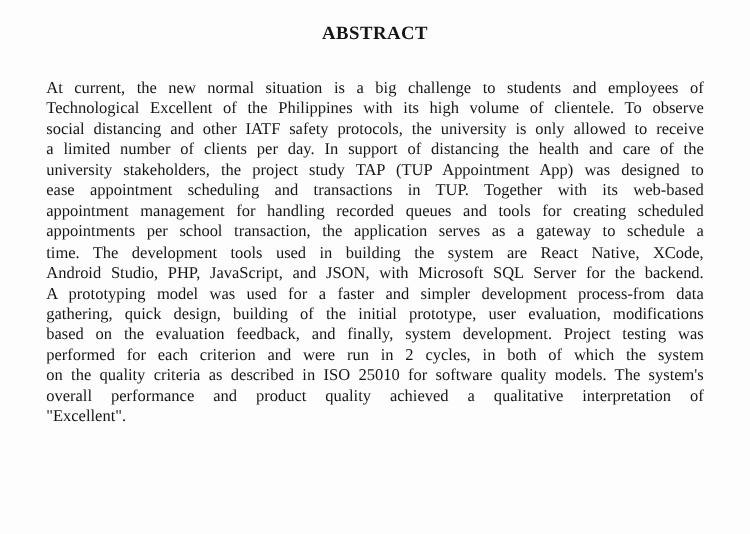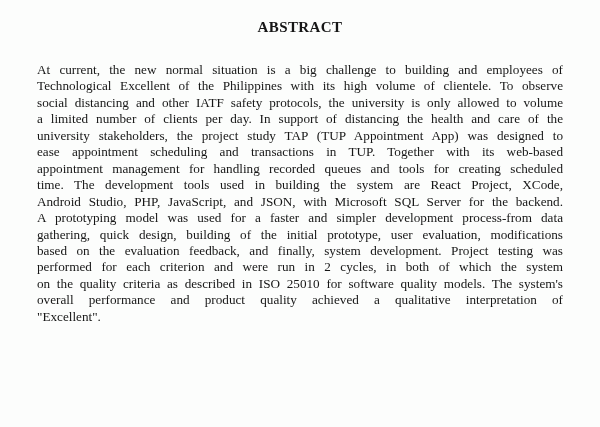--- a/index.html
+++ b/index.html
@@ -42,28 +42,29 @@
     text-align-last: left;
   }
 </style>
 </head>
 <body>
 
 <div class="page">
   <h1 class="section-heading">ABSTRACT</h1>
 
   <div class="abstract-body">
-    <div class="para-line">At current, the new normal situation is a big challenge to building and employees of</div>
+    <div class="para-line">At current, the new normal situation is a big challenge to students and employees of</div>
     <div class="para-line">Technological Excellent of the Philippines with its high volume of clientele. To observe</div>
-    <div class="para-line">social distancing and other IATF safety protocols, the university is only allowed to volume</div>
+    <div class="para-line">social distancing and other IATF safety protocols, the university is only allowed to receive</div>
     <div class="para-line">a limited number of clients per day. In support of distancing the health and care of the</div>
     <div class="para-line">university stakeholders, the project study TAP (TUP Appointment App) was designed to</div>
     <div class="para-line">ease appointment scheduling and transactions in TUP. Together with its web-based</div>
     <div class="para-line">appointment management for handling recorded queues and tools for creating scheduled</div>
-    <div class="para-line">time. The development tools used in building the system are React Project, XCode,</div>
+    <div class="para-line">appointments per school transaction, the application serves as a gateway to schedule a</div>
+    <div class="para-line">time. The development tools used in building the system are React Native, XCode,</div>
     <div class="para-line">Android Studio, PHP, JavaScript, and JSON, with Microsoft SQL Server for the backend.</div>
     <div class="para-line">A prototyping model was used for a faster and simpler development process-from data</div>
     <div class="para-line">gathering, quick design, building of the initial prototype, user evaluation, modifications</div>
     <div class="para-line">based on the evaluation feedback, and finally, system development. Project testing was</div>
     <div class="para-line">performed for each criterion and were run in 2 cycles, in both of which the system</div>
     <div class="para-line">on the quality criteria as described in ISO 25010 for software quality models. The system's</div>
     <div class="para-line">overall performance and product quality achieved a qualitative interpretation of</div>
     <div class="para-line last-line">"Excellent".</div>
   </div>
 </div>

